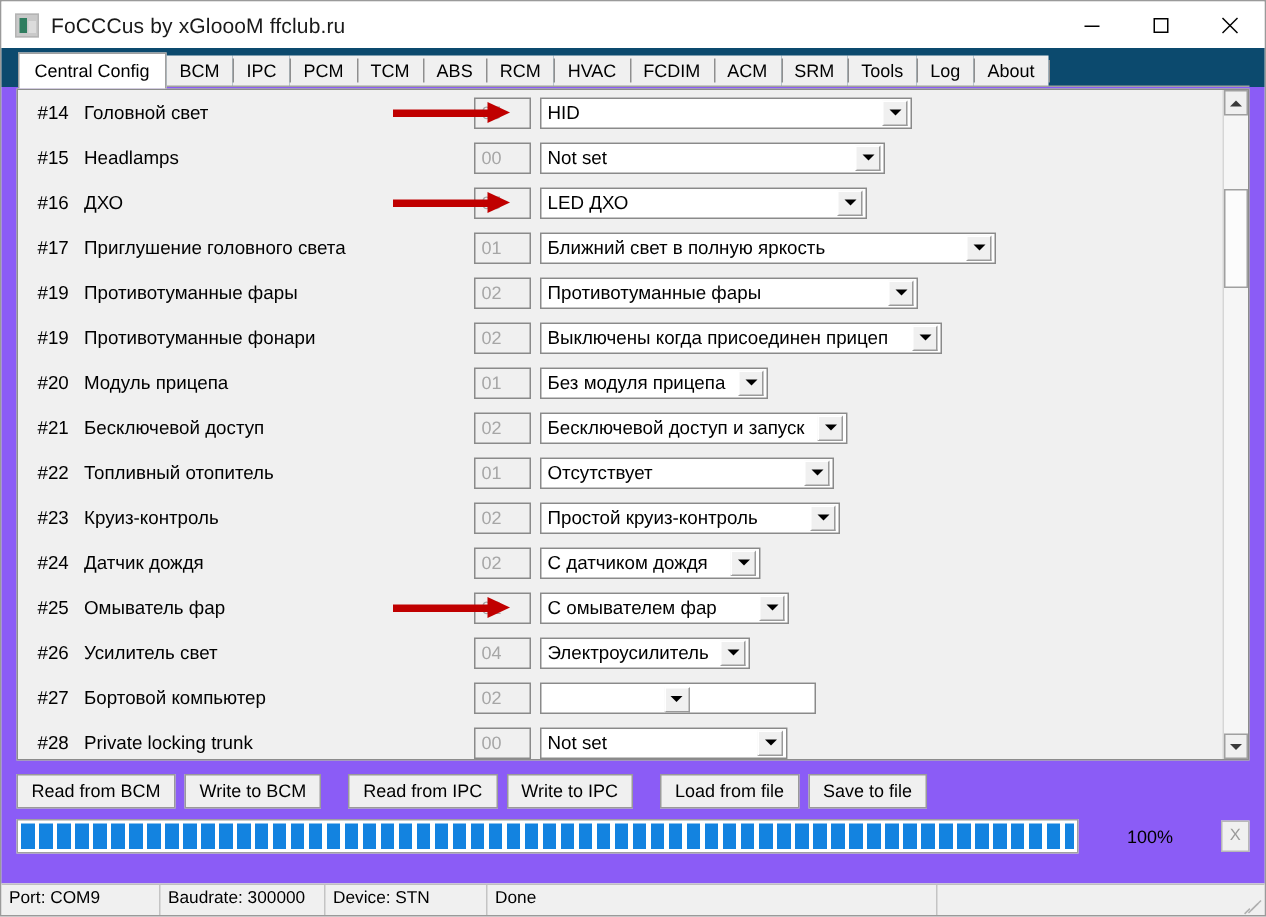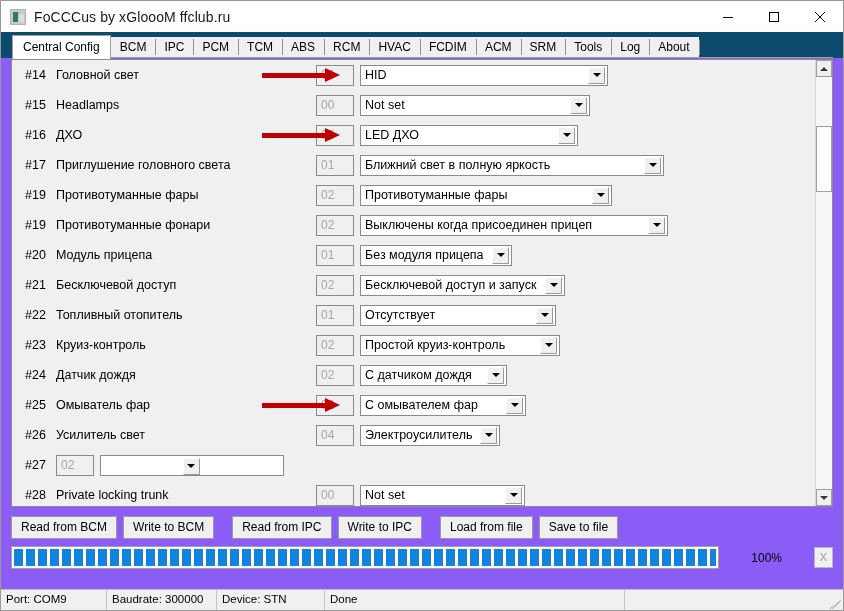--- a/index.html
+++ b/index.html
@@ -522,21 +522,21 @@
             <div class="code-box">02</div>
             <div class="combo" style="width: 252px;">
               <div class="combo-text">Противотуманные фары</div>
               <div class="combo-arrow"></div>
             </div>
           </div>
           <div class="row">
             <div class="row-num">#19</div>
             <div class="row-label">Противотуманные фонари</div>
             <div class="code-box">02</div>
-            <div class="combo" style="width: 308px;">
+            <div class="combo" style="width: 268px;">
               <div class="combo-text">Выключены когда присоединен прицеп</div>
               <div class="combo-arrow"></div>
             </div>
           </div>
           <div class="row">
             <div class="row-num">#20</div>
             <div class="row-label">Модуль прицепа</div>
             <div class="code-box">01</div>
             <div class="combo" style="width: 152px;">
               <div class="combo-text">Без модуля прицепа</div>
@@ -596,20 +596,21 @@
             <div class="row-num">#26</div>
             <div class="row-label">Усилитель свет</div>
             <div class="code-box">04</div>
             <div class="combo" style="width: 140px;">
               <div class="combo-text">Электроусилитель</div>
               <div class="combo-arrow"></div>
             </div>
           </div>
           <div class="row">
             <div class="row-num">#27</div>
+            <div class="row-label">Бортовой компьютер</div>
             <div class="code-box">02</div>
             <div class="combo" style="width: 184px; flex-direction: column;">
               <div class="combo-text">С бортовым компьютером</div>
               <div class="combo-arrow"></div>
             </div>
           </div>
           <div class="row">
             <div class="row-num">#28</div>
             <div class="row-label">Private locking trunk</div>
             <div class="code-box">00</div>

